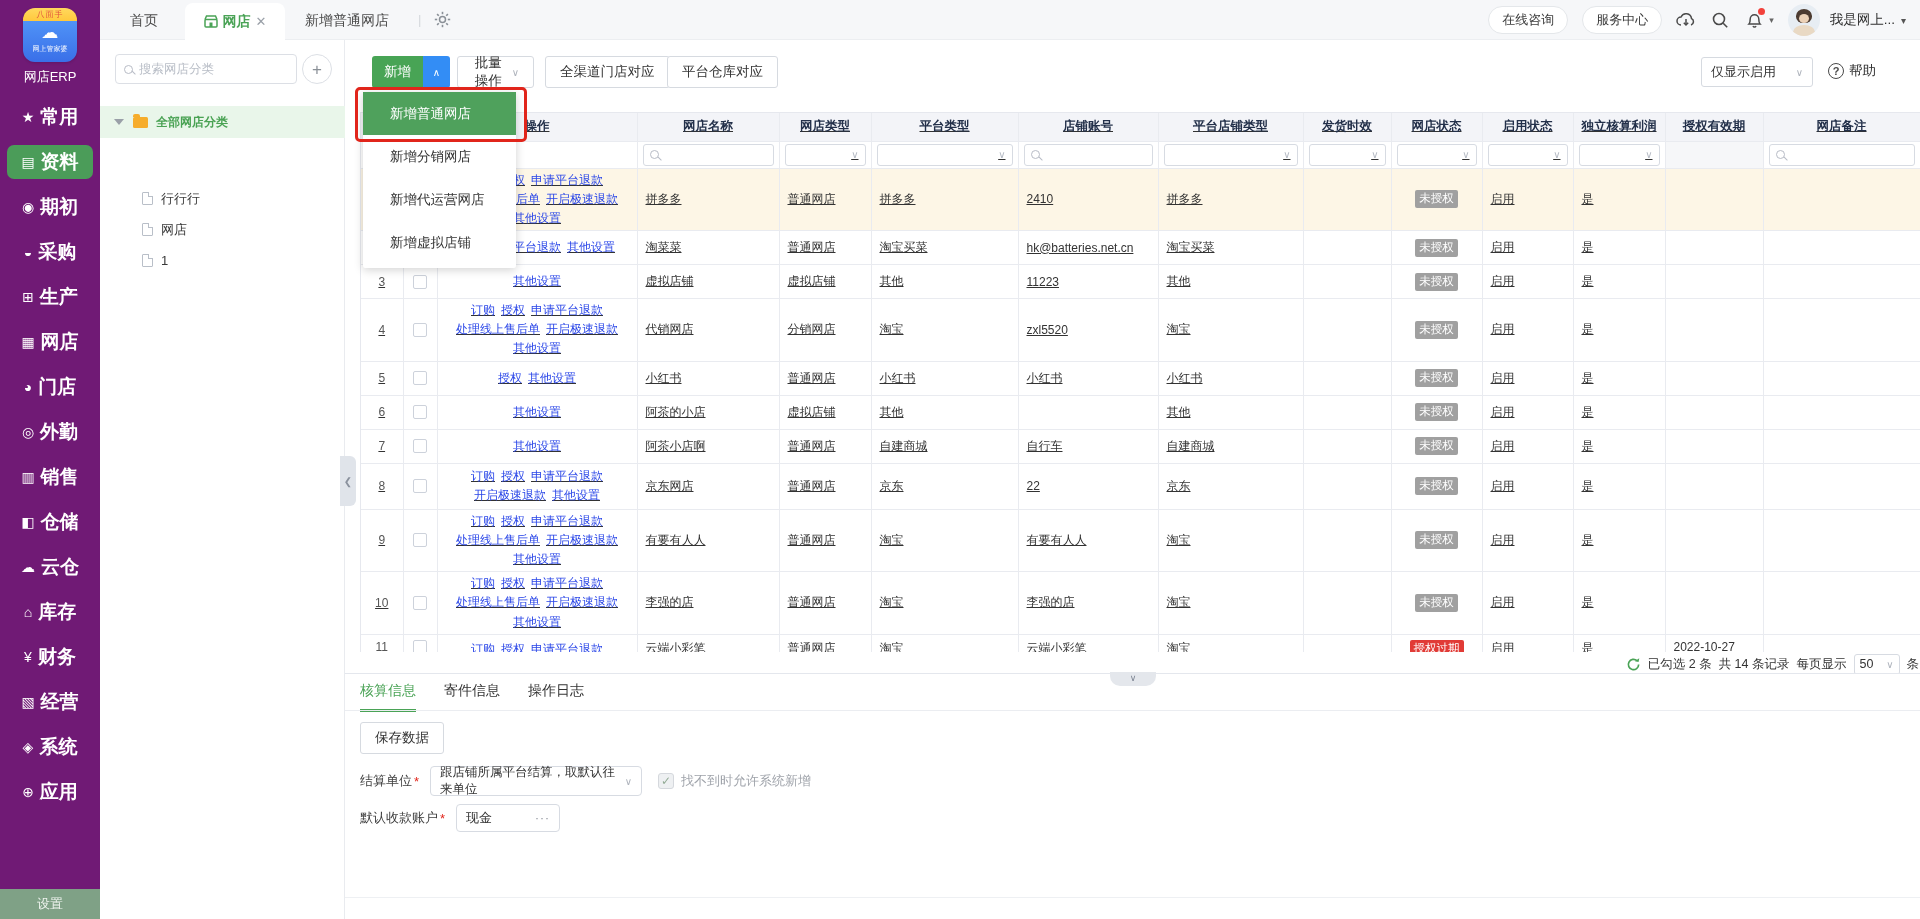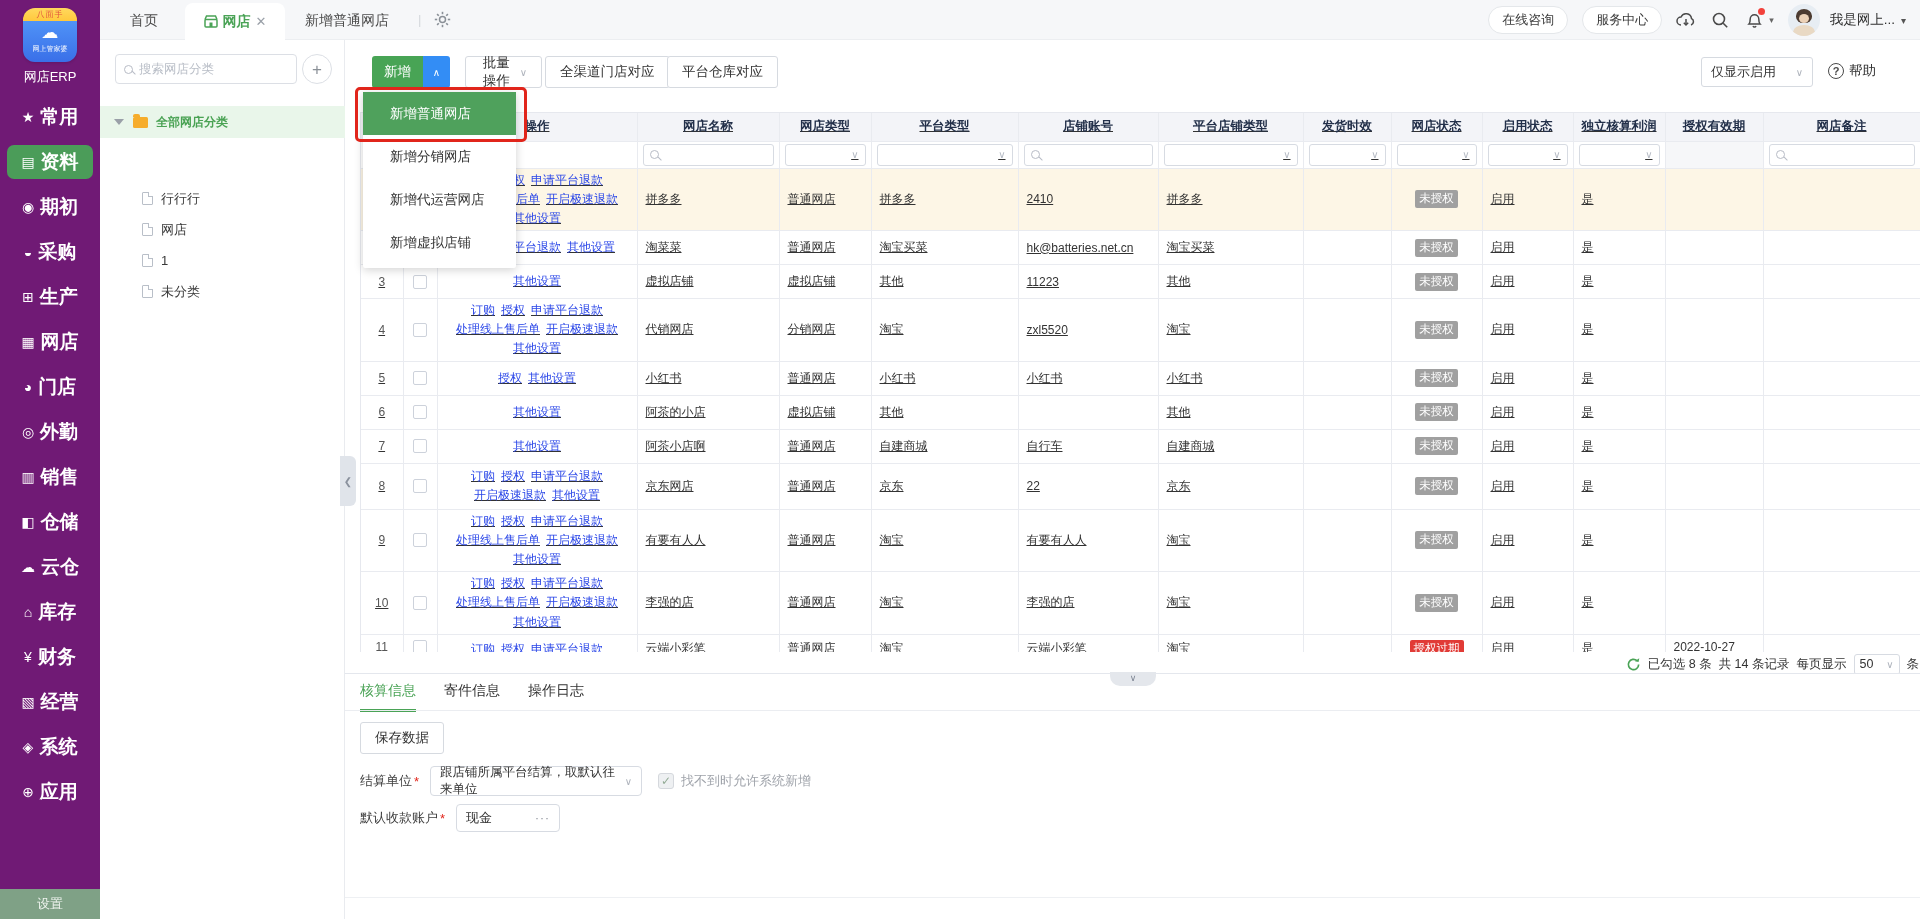--- a/index.html
+++ b/index.html
@@ -61,21 +61,21 @@
   .tree-child .label { font-size:13px; color:#3a3a3a; margin-left:8px; }
   .tree-collapse { position:absolute; left:340px; top:456px; width:16px; height:50px; background:#e0e4ea; border-radius:0 6px 6px 0; z-index:6; display:flex; align-items:center; justify-content:center; color:#8a919d; font-size:10px; cursor:pointer; }
 
   
   .main { position:absolute; left:345px; top:40px; width:1575px; height:879px; background:#fff; }
   .btn { height:32px; border:1px solid #d6dae0; background:#fff; border-radius:3px; font-size:13.5px; color:#333; display:inline-flex; align-items:center; justify-content:center; padding:0 14px; cursor:pointer; font-family:inherit; }
   .caret-txt { color:#aeb3bc; font-size:10px; margin-left:7px; }
   .add-group { position:absolute; left:27px; top:16px; height:32px; display:flex; border-radius:3px; overflow:hidden; cursor:pointer; }
   .add-main { background:#48a455; color:#fff; font-size:13.5px; display:flex; align-items:center; padding:0 12px; }
   .add-caret { background:#338df5; color:#fff; width:27px; display:flex; align-items:center; justify-content:center; font-size:10px; }
-  .btn-batch { position:absolute; left:120px; top:16px; width:77px; }
+  .btn-batch { position:absolute; left:112px; top:16px; width:77px; }
   .btn-omni { position:absolute; left:200px; top:16px; }
   .btn-pwh { position:absolute; left:322px; top:16px; }
   .only-enabled { position:absolute; left:1356px; top:17px; width:112px; height:30px; border:1px solid #d6dae0; border-radius:3px; background:#fff; display:flex; align-items:center; justify-content:space-between; padding:0 9px; font-size:13px; color:#333; cursor:pointer; }
   .help-wrap { position:absolute; left:1483px; top:22px; display:flex; align-items:center; gap:5px; cursor:pointer; }
   .q-circle { width:16px; height:16px; border:1.3px solid #4a4a4a; border-radius:50%; color:#4a4a4a; font-size:11px; display:flex; align-items:center; justify-content:center; font-weight:bold; }
   .help-label { font-size:13.5px; color:#2f2f2f; }
 
   
   .add-menu { position:absolute; left:18px; top:52px; width:153px; background:#fff; box-shadow:0 2px 10px rgba(0,0,0,.18); border-radius:2px; z-index:100; padding-bottom:4px; }
   .add-menu-item { height:43px; line-height:43px; padding-left:27px; font-size:13.5px; color:#333; cursor:pointer; }
@@ -293,24 +293,20 @@
         <span class="page-ic"></span>
         <span class="label">行行行</span>
       </div>
       <div class="tree-child">
         <span class="page-ic"></span>
         <span class="label">网店</span>
       </div>
       <div class="tree-child">
         <span class="page-ic"></span>
         <span class="label">1</span>
-      </div>
-      <div class="tree-child">
-        <span class="page-ic"></span>
-        <span class="label">未分类</span>
       </div>
     </div>
 </div>
 <div class="tree-collapse">❮</div>
 
 <div class="main">
 
   <div class="add-group">
     <span class="add-main">新增</span>
     <span class="add-caret">∧</span>
@@ -622,21 +618,21 @@
       <div class="v-thumb"></div>
 
     </div>
   </div>
 
   <div class="pg-footer">
     <svg width="15" height="15" viewBox="0 0 16 16">
         <path d="M13.5 8 a5.5 5.5 0 1 1 -1.8-4.1" fill="none" stroke="#4aa356" stroke-width="1.8"></path>
         <path d="M13.8 1 L13.8 5 L9.8 5 Z" fill="#4aa356" transform="rotate(10 12 3)"></path>
       </svg>
-    <span>已勾选 8 条</span>
+    <span>已勾选 2 条</span>
     <span>共 14 条记录</span>
     <span>每页显示</span>
     <span class="pg-select">
         <span>50</span>
         <span class="caret-txt">∨</span>
       </span>
     <span>条</span>
   </div>
 
   <div class="bp-handle">∨</div>

